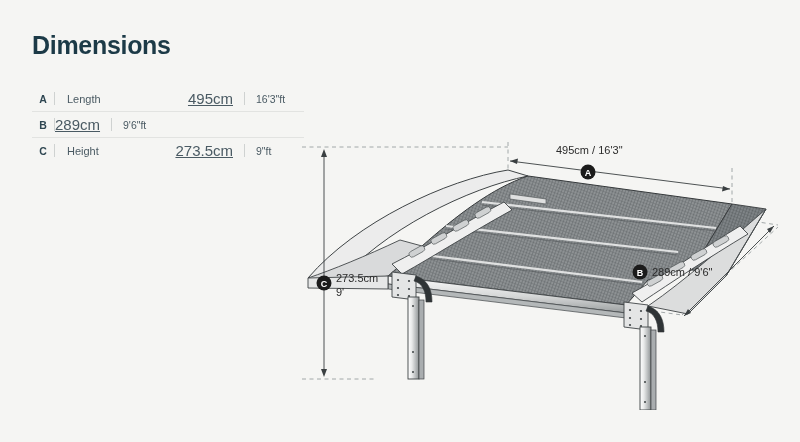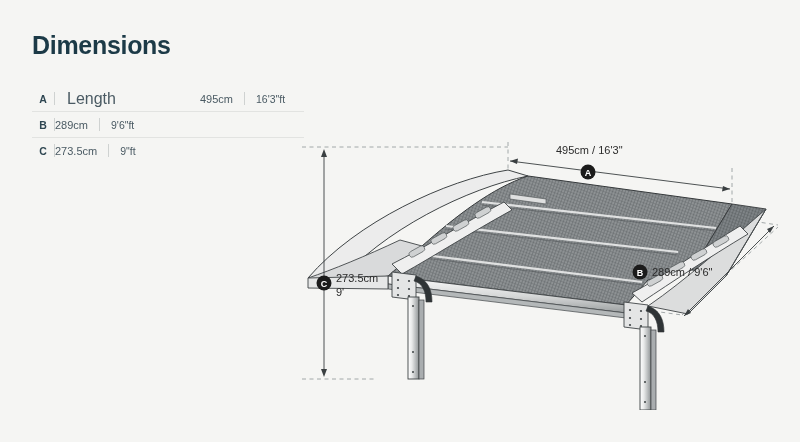--- a/index.html
+++ b/index.html
@@ -59,29 +59,30 @@
   }
   .spec-sep {
     width: 1px;
     height: 13px;
     background: #cfd2d1;
     flex: 0 0 auto;
   }
   .spec-label {
     flex: 1 1 auto;
     padding-left: 12px;
-    font-size: 16px;
+    font-size: 11px;
     color: #4a5a63;
   }
   .spec-metric {
     flex: 0 0 auto;
-    font-size: 11px;
+    font-size: 15px;
     color: #4a5a63;
     text-align: right;
     padding-right: 11px;
+    text-decoration: underline;
   }
   .spec-imperial {
     flex: 0 0 auto;
     width: 48px;
     font-size: 10.5px;
     color: #4a5a63;
     padding-left: 11px;
   }
 
   
@@ -129,20 +130,21 @@
       <div class="spec-key">B</div>
       <div class="spec-sep"></div>
       <div class="spec-metric">289cm</div>
       <div class="spec-sep"></div>
       <div class="spec-imperial">9'6"ft</div>
     </div>
 
     <div class="spec-row">
       <div class="spec-key">C</div>
       <div class="spec-sep"></div>
+      <div class="spec-label">Height</div>
       <div class="spec-metric">273.5cm</div>
       <div class="spec-sep"></div>
       <div class="spec-imperial">9"ft</div>
     </div>
 
   </div>
 
   <div id="diagram">
     <svg width="504" height="280" viewBox="0 0 504 280" xmlns="http://www.w3.org/2000/svg">
       <defs>

